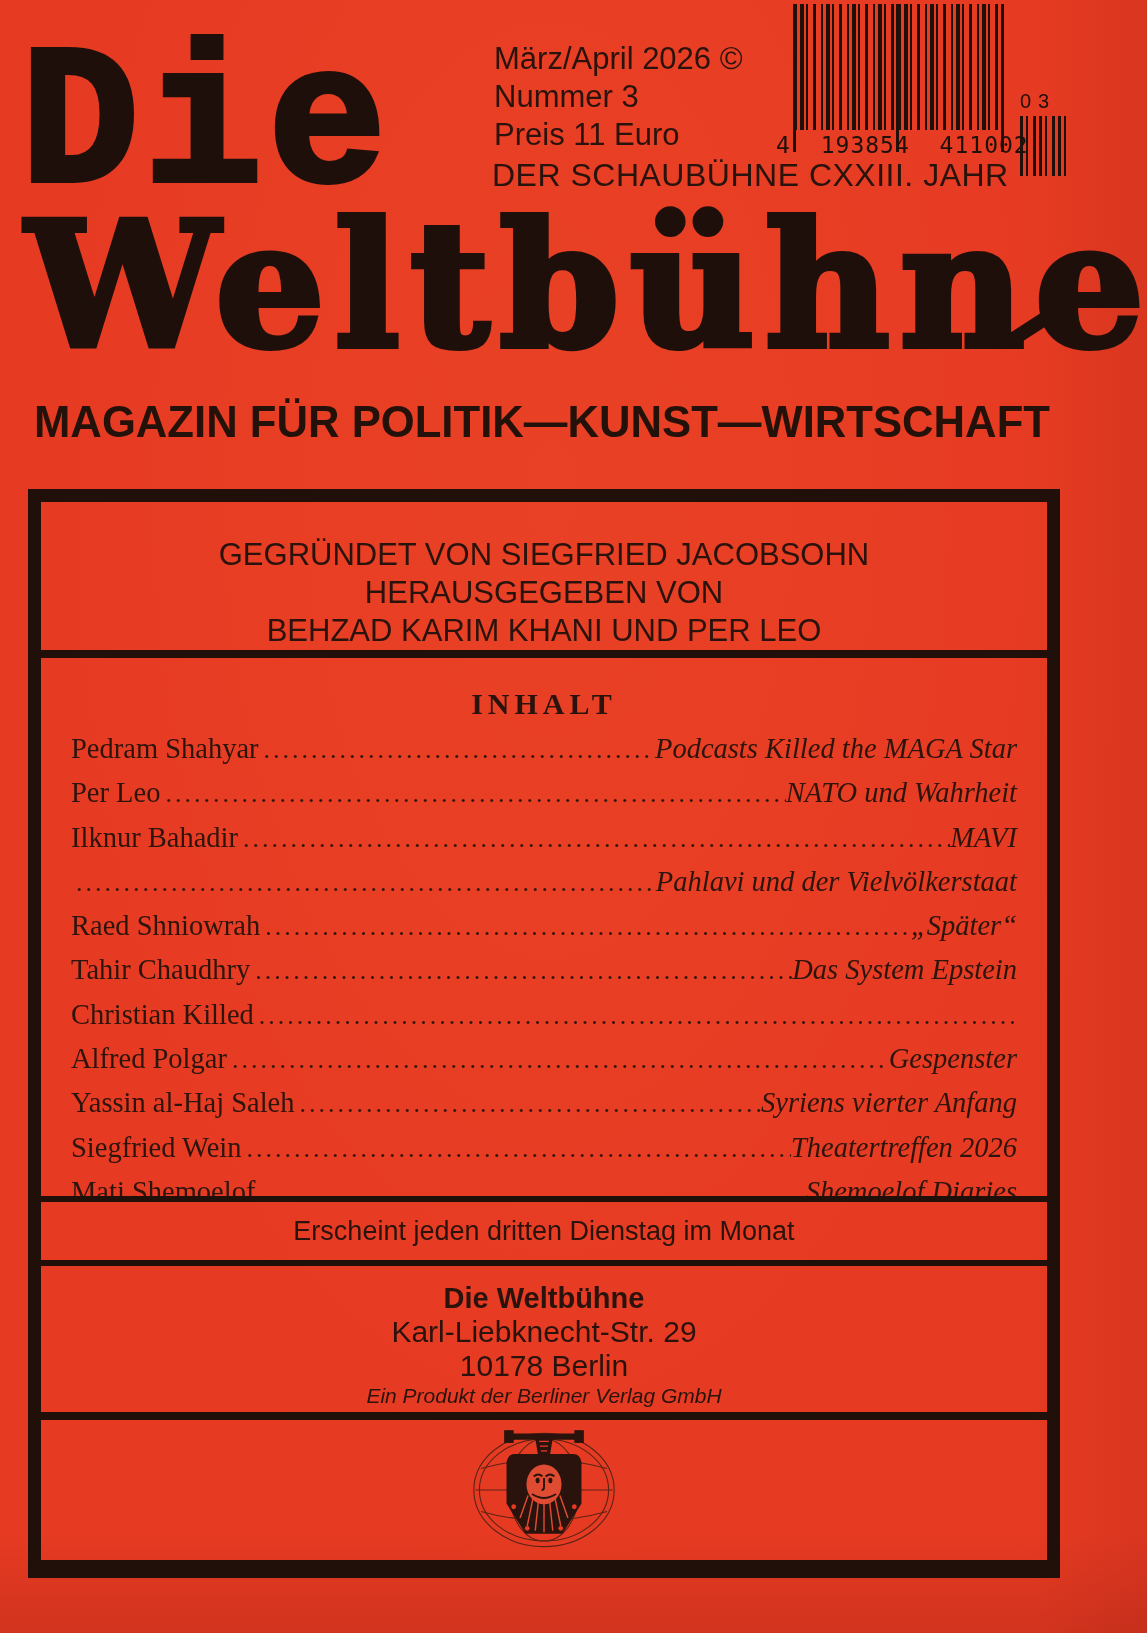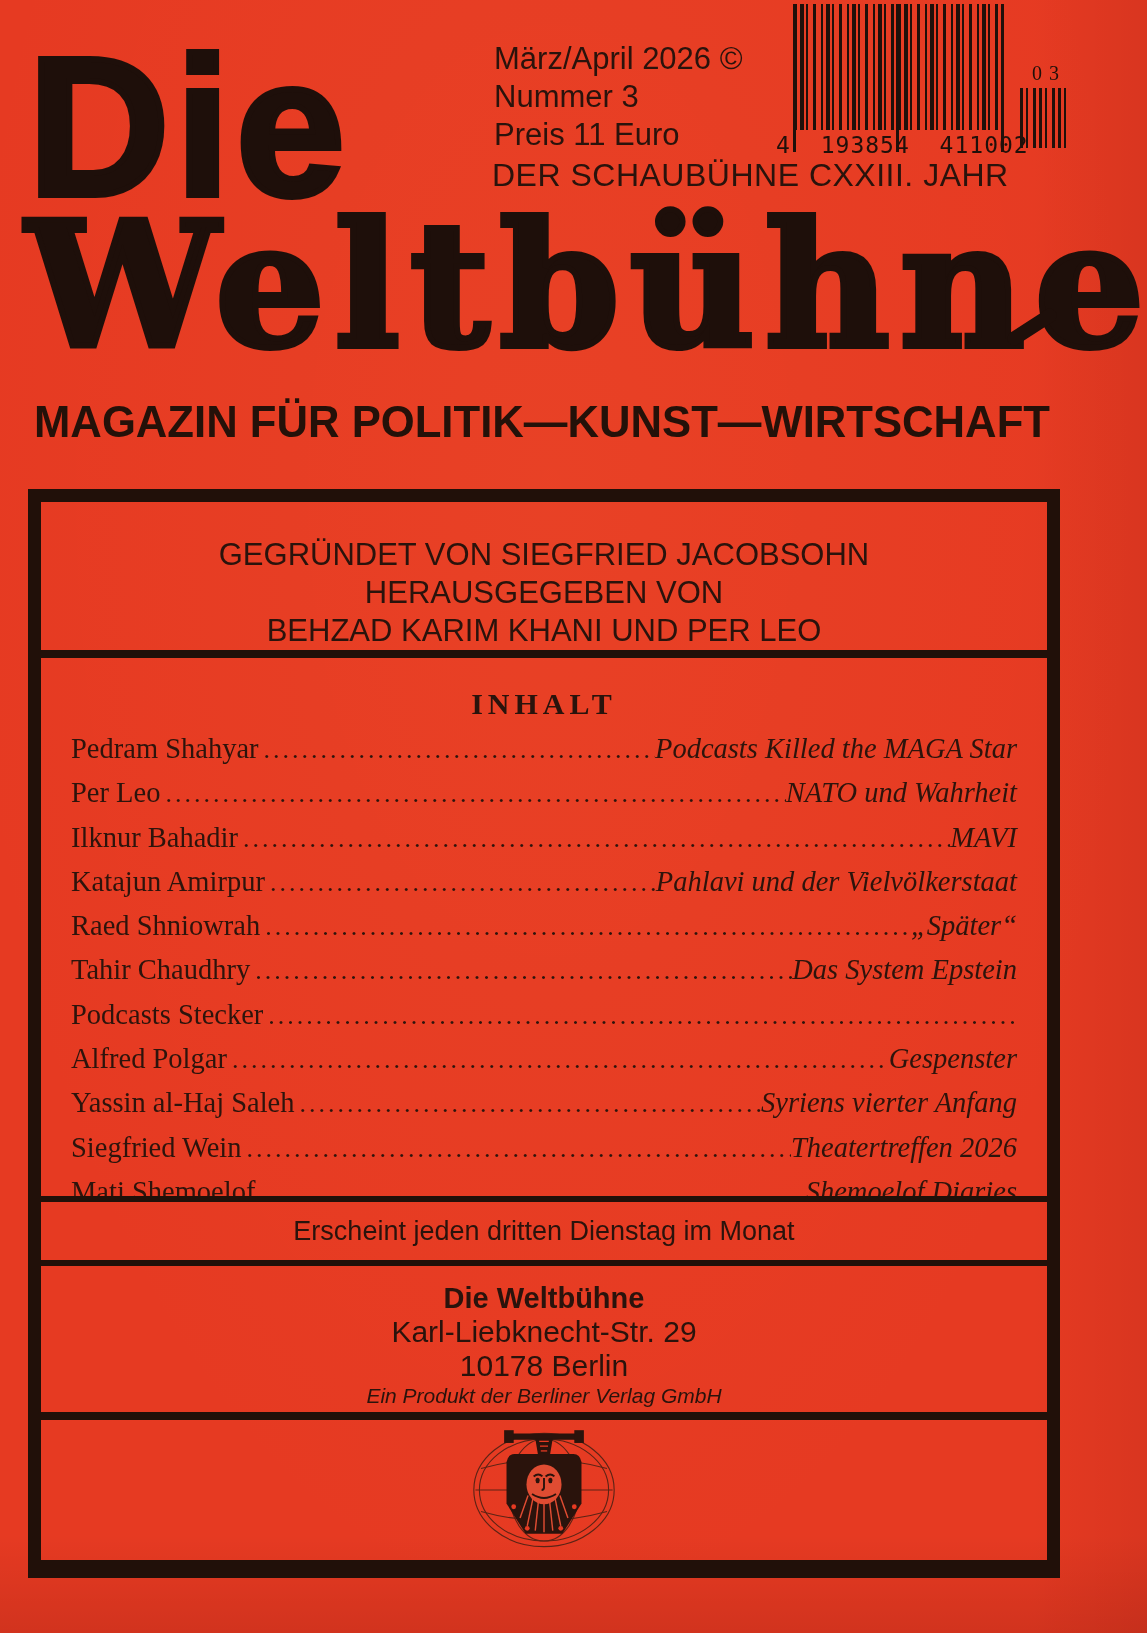--- a/index.html
+++ b/index.html
@@ -7,21 +7,21 @@
     position:relative;width:1147px;height:1633px;overflow:hidden;
     background:
       radial-gradient(ellipse at 48% 30%, rgba(255,128,70,0.10), rgba(255,128,70,0) 70%),
       linear-gradient(to bottom, rgba(0,0,0,0) 94%, rgba(60,0,0,0.12)),
       linear-gradient(to right, rgba(0,0,0,0) 90%, rgba(60,0,0,0.08)),
       #e63a22;
     font-family:"Liberation Sans",sans-serif;color:#221109;
   }
   
   .logo-die{
-    position:absolute;left:28px;top:30px;font-family:Liberation Sans, sans-serif;font-weight:bold;
+    position:absolute;left:21px;top:30px;font-family:Liberation Mono, monospace;font-weight:bold;
     font-size:196px;line-height:1;letter-spacing:6px;color:#1e0f0a;-webkit-text-stroke:6px #1e0f0a;
   }
   .logo-welt{
     position:absolute;left:26px;top:200px;font-family:"DejaVu Serif",serif;font-weight:bold;
     font-size:172px;line-height:1;letter-spacing:10px;color:#1e0f0a;-webkit-text-stroke:6px #1e0f0a;
     white-space:nowrap;
   }
   .logo-tail{
     position:absolute;left:1004px;top:320px;width:56px;height:14px;background:#1e0f0a;
     border-radius:8px;transform:rotate(-33deg);
@@ -39,21 +39,21 @@
     background:repeating-linear-gradient(to right,#20100a 0 2px,rgba(0,0,0,0) 2px 5px,
       #20100a 5px 9px,rgba(0,0,0,0) 9px 11px,#20100a 11px 13px,rgba(0,0,0,0) 13px 18px,
       #20100a 18px 21px,rgba(0,0,0,0) 21px 26px);
   }
   .bc-guard{position:absolute;top:0;width:3px;height:148px;background:#20100a;}
   .bc-digits{
     position:absolute;left:-17px;top:128px;font-family:"DejaVu Sans Mono",monospace;
     font-size:23px;letter-spacing:1px;word-spacing:15px;white-space:nowrap;color:#20100a;
   }
   .bc-addon{position:absolute;left:1020px;top:62px;width:46px;}
-  .addon-digits{font-family:Liberation Serif, serif;font-size:20px;letter-spacing:7px;text-align:right;color:#20100a;}
+  .addon-digits{font-family:Liberation Sans, sans-serif;font-size:20px;letter-spacing:7px;text-align:left;color:#20100a;margin-top:28px;}
   .addon-bars{
     margin-top:3px;height:60px;
     background:repeating-linear-gradient(to right,#20100a 0 3px,rgba(0,0,0,0) 3px 6px,
       #20100a 6px 8px,rgba(0,0,0,0) 8px 13px,#20100a 13px 16px,rgba(0,0,0,0) 16px 19px);
   }
   
   .main-box{
     position:absolute;left:28px;top:489px;width:1032px;height:1089px;box-sizing:border-box;
     border:13px solid #211009;border-bottom-width:18px;display:flex;flex-direction:column;
   }
@@ -131,36 +131,35 @@
             <span class="toc-author">Per Leo</span>
             <span class="toc-dots">................................................................................................................................................................</span>
             <span class="toc-title">NATO und Wahrheit</span>
           </div>
           <div class="toc-row">
             <span class="toc-author">Ilknur Bahadir</span>
             <span class="toc-dots">................................................................................................................................................................</span>
             <span class="toc-title">MAVI</span>
           </div>
           <div class="toc-row">
-            <span class="toc-author">Katajun Amirpur</span>
             <span class="toc-dots">................................................................................................................................................................</span>
             <span class="toc-title">Pahlavi und der Vielvölkerstaat</span>
           </div>
           <div class="toc-row">
             <span class="toc-author">Raed Shniowrah</span>
             <span class="toc-dots">................................................................................................................................................................</span>
             <span class="toc-title">„Später“</span>
           </div>
           <div class="toc-row">
             <span class="toc-author">Tahir Chaudhry</span>
             <span class="toc-dots">................................................................................................................................................................</span>
             <span class="toc-title">Das System Epstein</span>
           </div>
           <div class="toc-row">
-            <span class="toc-author">Podcasts Stecker</span>
+            <span class="toc-author">Christian Killed</span>
             <span class="toc-dots">................................................................................................................................................................</span>
           </div>
           <div class="toc-row">
             <span class="toc-author">Alfred Polgar</span>
             <span class="toc-dots">................................................................................................................................................................</span>
             <span class="toc-title">Gespenster</span>
           </div>
           <div class="toc-row">
             <span class="toc-author">Yassin al-Haj Saleh</span>
             <span class="toc-dots">................................................................................................................................................................</span>

